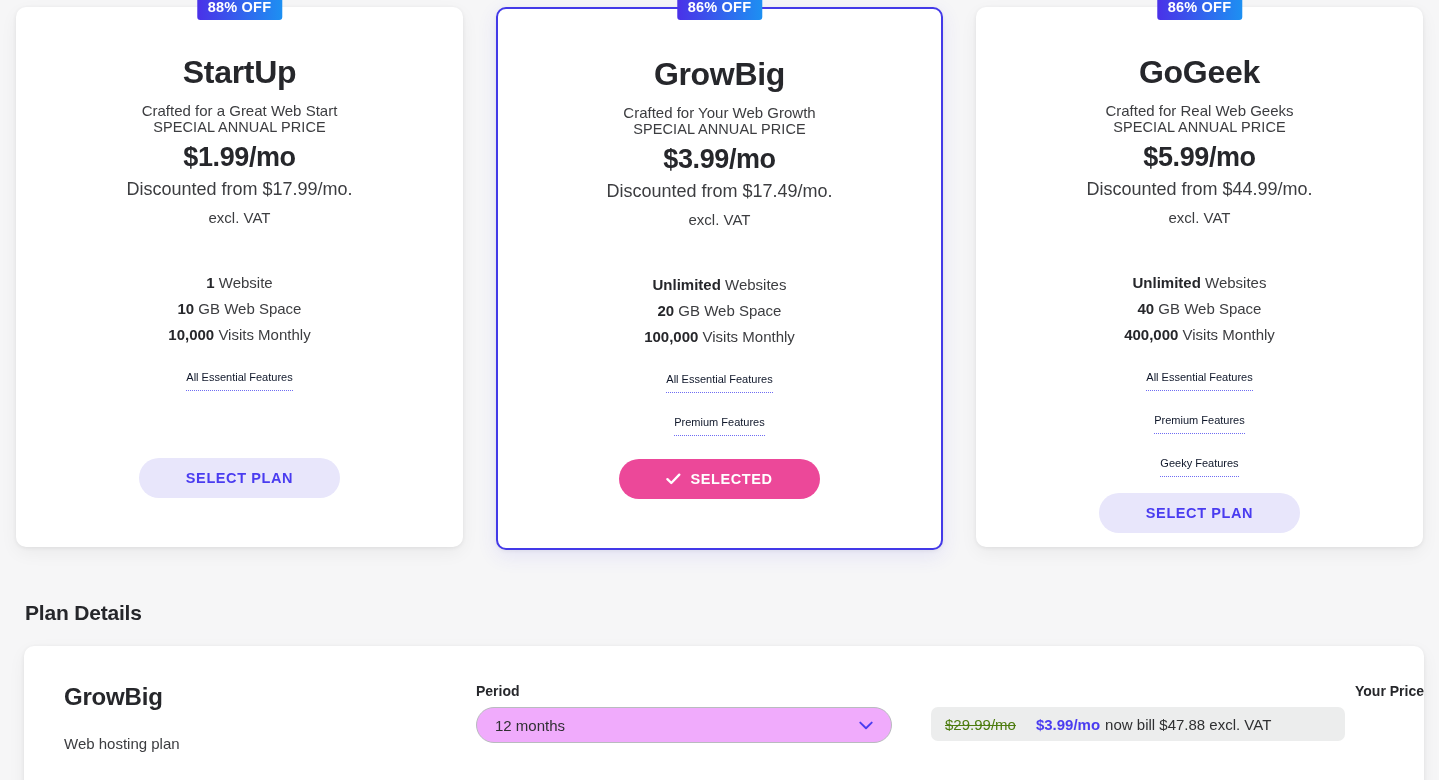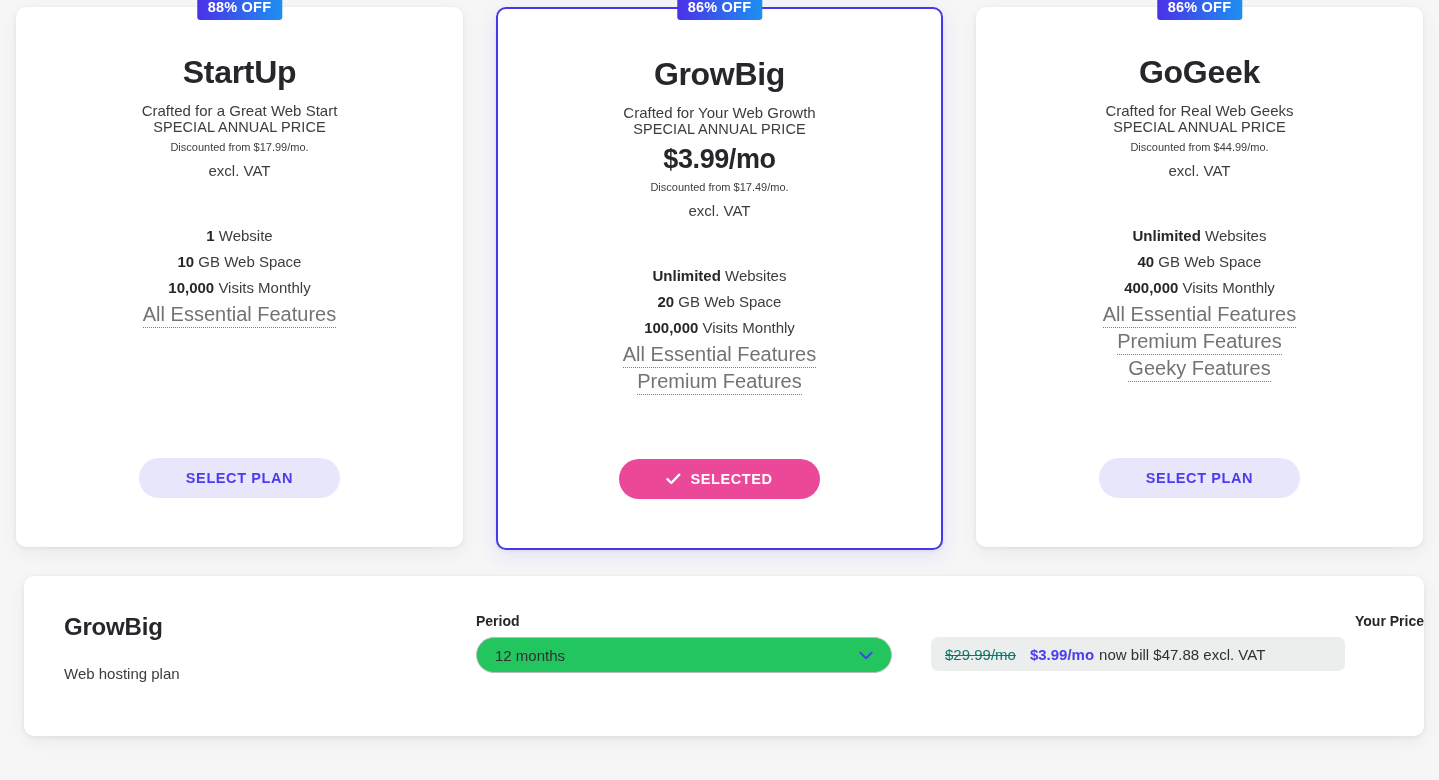--- a/index.html
+++ b/index.html
@@ -99,21 +99,21 @@
 
   .price-main {
     font-size: 27px;
     font-weight: bold;
     color: #26272b;
     margin-top: 7px;
     letter-spacing: -0.4px;
   }
 
   .price-discounted {
-    font-size: 11px;
+    font-size: 18px;
     color: #3c3d40;
     margin-top: 6px;
   }
 
   .price-vat {
     font-size: 15px;
     color: #3c3d40;
     margin-top: 9px;
   }
 
@@ -125,27 +125,27 @@
   .feature-row {
     font-size: 15px;
     color: #3c3d40;
     line-height: 26px;
   }
 
   .feature-row b { font-weight: bold; color: #26272b; }
 
   .feature-link {
     display: block;
-    font-size: 20px;
+    font-size: 11px;
     line-height: 26px;
-    color: #737373;
+    color: #0f172a;
     text-decoration: none;
     border-bottom: 1px dotted #6f6df3;
     width: fit-content;
-    margin: 0 auto;
+    margin: 16px auto;
     cursor: pointer;
   }
 
   .cta-wrap {
     margin-top: auto;
     margin-bottom: 49px;
     width: 100%;
     display: flex;
     justify-content: center;
   }
@@ -231,21 +231,21 @@
     font-weight: bold;
     color: #26272b;
     margin-bottom: 8px;
   }
 
   .select-box {
     width: 416px;
     height: 36px;
     border: 1px solid #b9bbbf;
     border-radius: 18px;
-    background: #22c55e;
+    background: #f0abfc;
     display: flex;
     align-items: center;
     padding: 0 18px;
     cursor: pointer;
     position: relative;
   }
 
   .select-value {
     font-size: 15px;
     color: #2f3032;
@@ -264,42 +264,43 @@
     align-items: center;
     padding: 0 14px;
     width: 414px;
     font-size: 15px;
     color: #2f3032;
     white-space: nowrap;
   }
 
   .price-old {
     text-decoration: line-through;
-    color: #0f766e;
-    margin-right: 14px;
+    color: #4d7c0f;
+    margin-right: 20px;
   }
 
   .price-new {
     color: #4a3cf0;
     font-weight: bold;
     margin-right: 5px;
   }
 </style>
 </head>
 <body>
 
 <div class="plans-row">
 
   <div class="plan-card standard">
     <div class="discount-badge">88% OFF</div>
     <div class="plan-name">StartUp</div>
     <div class="plan-tagline">Crafted for a Great Web Start</div>
 
     <div class="price-block">
       <div class="price-label">SPECIAL ANNUAL PRICE</div>
+      <div class="price-main">$1.99/mo</div>
       <div class="price-discounted">Discounted from $17.99/mo.</div>
       <div class="price-vat">excl. VAT</div>
     </div>
 
     <div class="features">
       <div class="feature-row">
         <b>1</b><span> Website</span>
       </div>
       <div class="feature-row">
         <b>10</b><span> GB Web Space</span>
@@ -353,20 +354,21 @@
     </div>
   </div>
 
   <div class="plan-card standard">
     <div class="discount-badge">86% OFF</div>
     <div class="plan-name">GoGeek</div>
     <div class="plan-tagline">Crafted for Real Web Geeks</div>
 
     <div class="price-block">
       <div class="price-label">SPECIAL ANNUAL PRICE</div>
+      <div class="price-main">$5.99/mo</div>
       <div class="price-discounted">Discounted from $44.99/mo.</div>
       <div class="price-vat">excl. VAT</div>
     </div>
 
     <div class="features">
       <div class="feature-row">
         <b>Unlimited</b><span> Websites</span>
       </div>
       <div class="feature-row">
         <b>40</b><span> GB Web Space</span>
@@ -381,20 +383,21 @@
 
     <div class="cta-wrap">
       <button class="cta-btn secondary">
         <span>SELECT PLAN</span>
       </button>
     </div>
   </div>
 </div>
 
 <div class="details-section">
+  <div class="details-heading">Plan Details</div>
 
   <div class="details-card">
 
     <div class="details-plan">
       <div class="details-plan-name">GrowBig</div>
       <div class="details-plan-sub">Web hosting plan</div>
     </div>
 
     <div class="details-field">
       <div class="field-label">Period</div>

